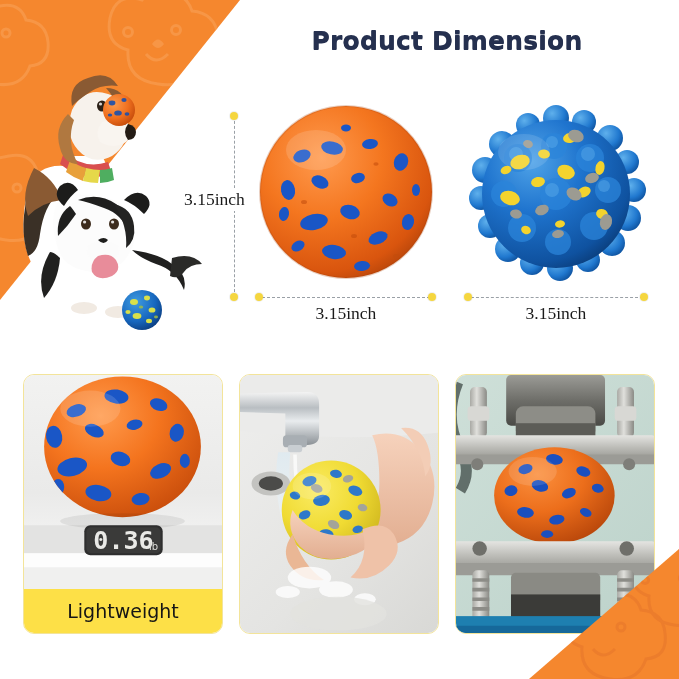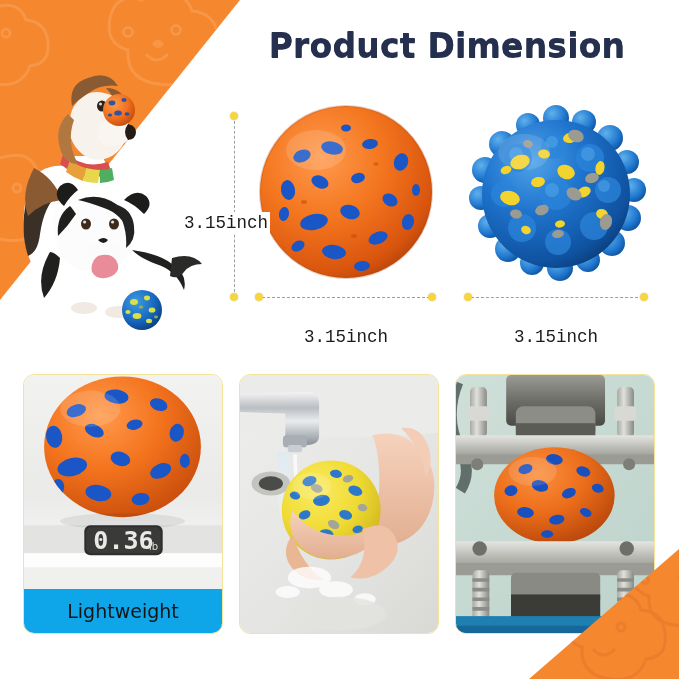--- a/index.html
+++ b/index.html
@@ -38,21 +38,21 @@
     position: absolute; inset: -20px;
     opacity: .5;
   }
 
   
   .title {
     position: absolute;
     left: 232px; top: 26px;
     width: 430px;
     text-align: center;
-    font-size: 33px;
+    font-size: 25px;
     font-weight: bold;
     letter-spacing: .2px;
     color: #25304F;
     font-family: "DejaVu Sans", sans-serif;
     text-shadow: 0 1px 0 #25304F;
   }
 
   
   .dogs {
     position: absolute;
@@ -92,23 +92,22 @@
     height: 0;
     border-top: 1px dashed #9aa0a6;
   }
   .dim-h-left  { left: 262px; top: 297px; width: 168px; }
   .dim-h-right { left: 471px; top: 297px; width: 172px; }
 
   .dim-label {
     position: absolute;
     font-size: 17.5px;
     color: #1a1a1a;
-    font-family: Liberation Mono, monospace;
+    font-family: Liberation Serif, serif;
     white-space: nowrap;
-    margin-top: 24px;
   }
   .dim-label-v {
     left: 182px; top: 188px;
     background: #fff;
     padding: 1px 2px;
   }
   .dim-label-h1 { left: 258px; top: 303px; width: 176px; text-align: center; }
   .dim-label-h2 { left: 466px; top: 303px; width: 180px; text-align: center; }
 
   
@@ -131,21 +130,21 @@
     flex-direction: column;
   }
   .panel-photo {
     position: relative;
     flex: 1 1 auto;
     overflow: hidden;
   }
   .panel-photo svg { display:block; width:100%; height:100%; }
   .panel-caption {
     flex: 0 0 44px;
-    background: #0ea5e9;
+    background: #fde047;
     display: flex;
     align-items: center;
     justify-content: center;
     font-size: 19px;
     color: #151515;
     font-family: "DejaVu Sans", sans-serif;
   }
 </style>
 </head>
 <body>

